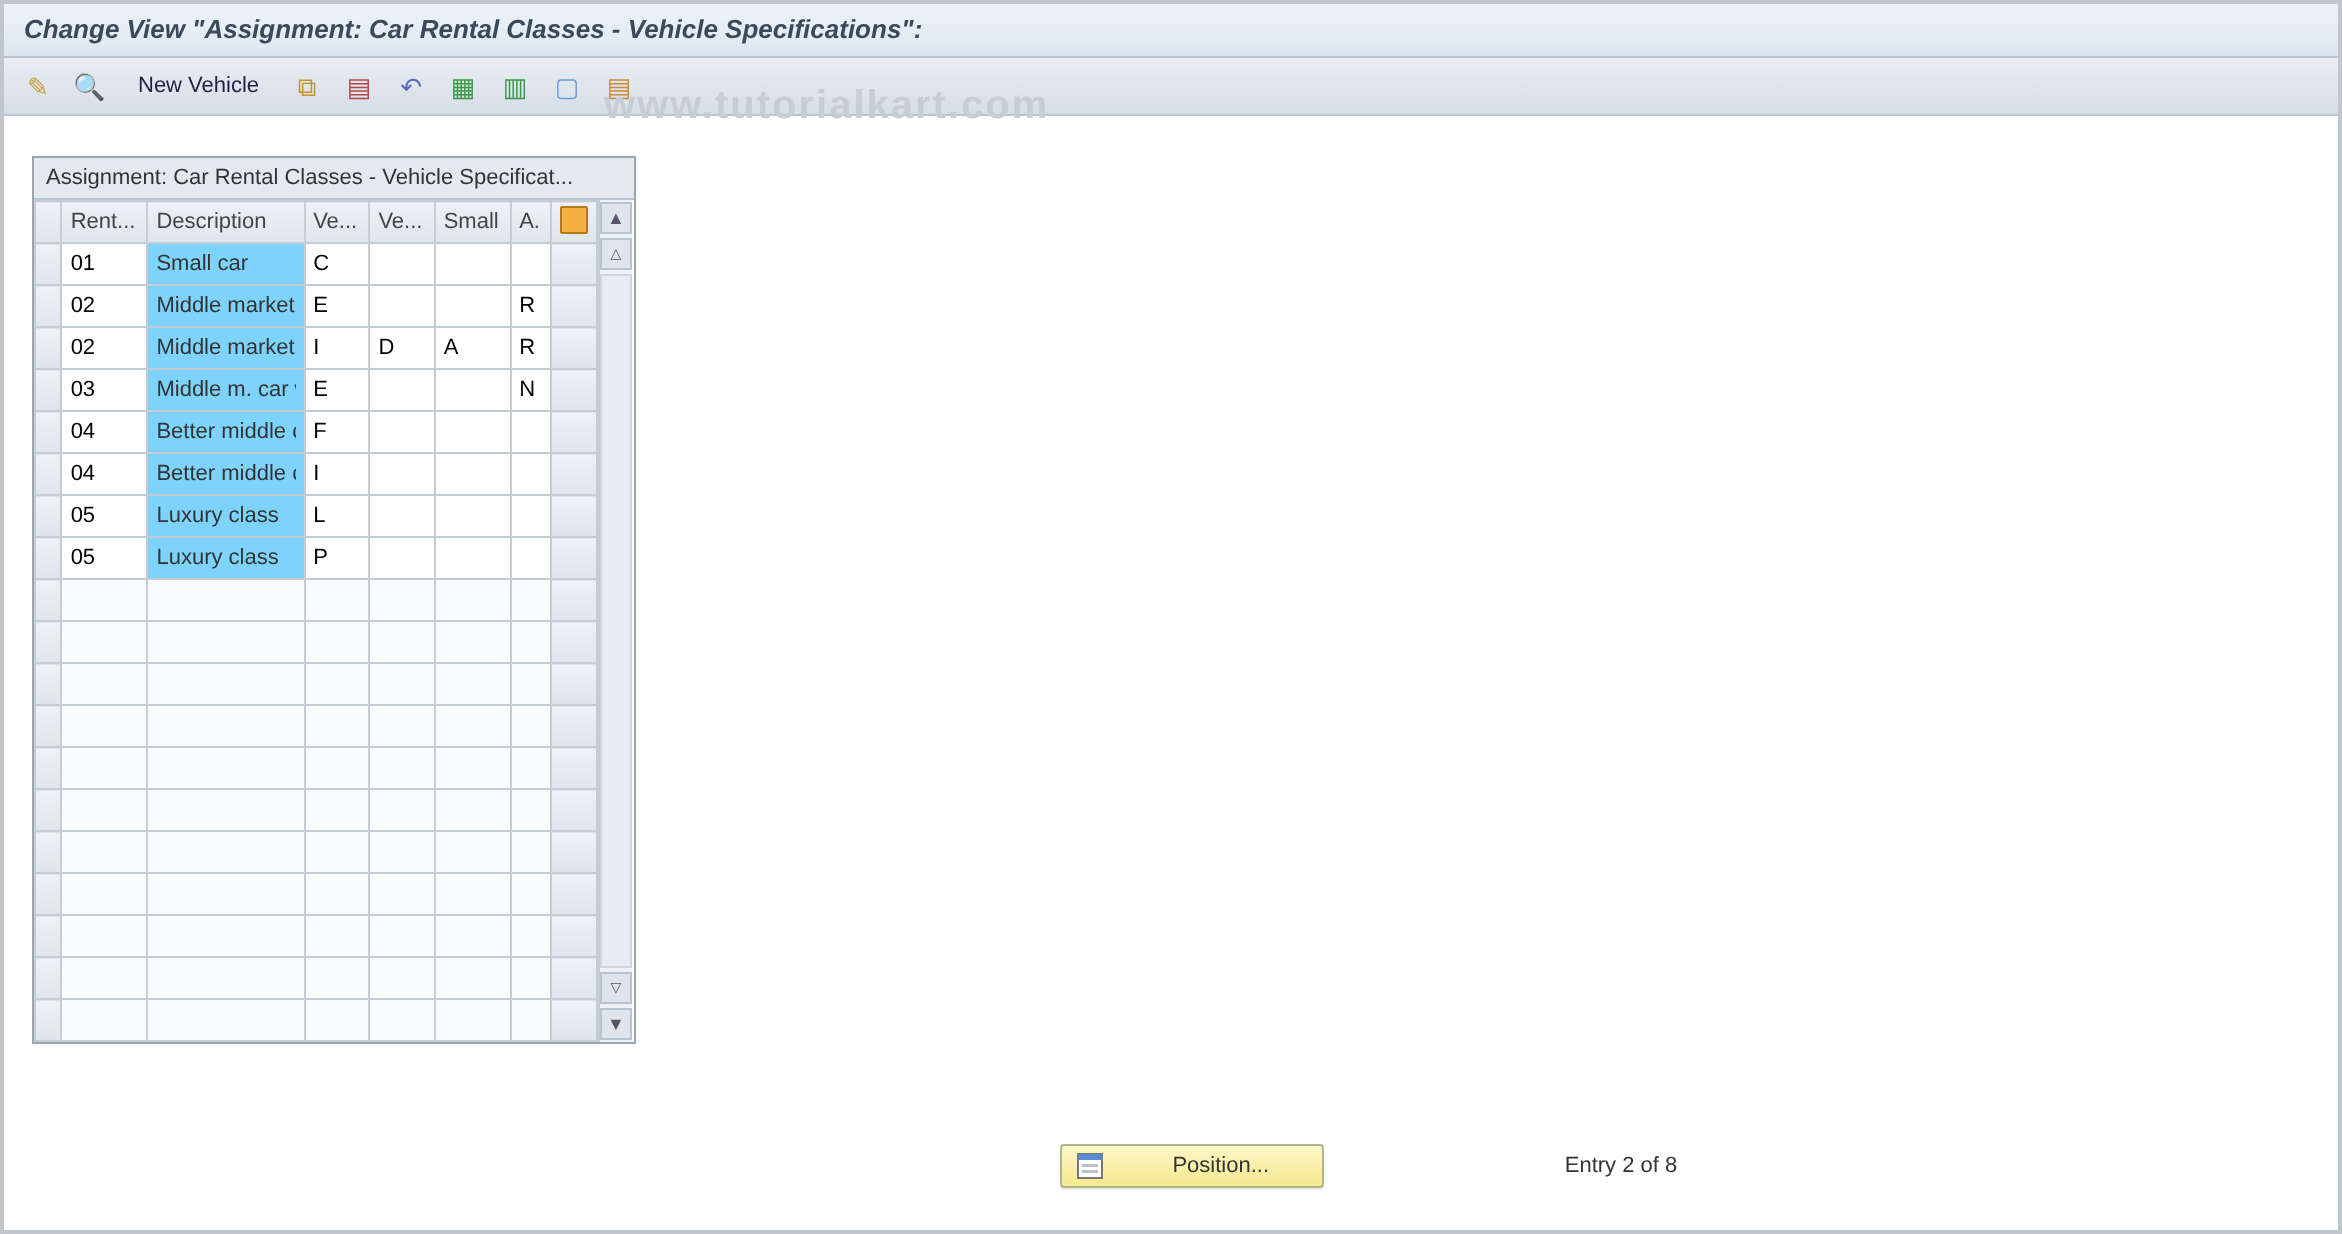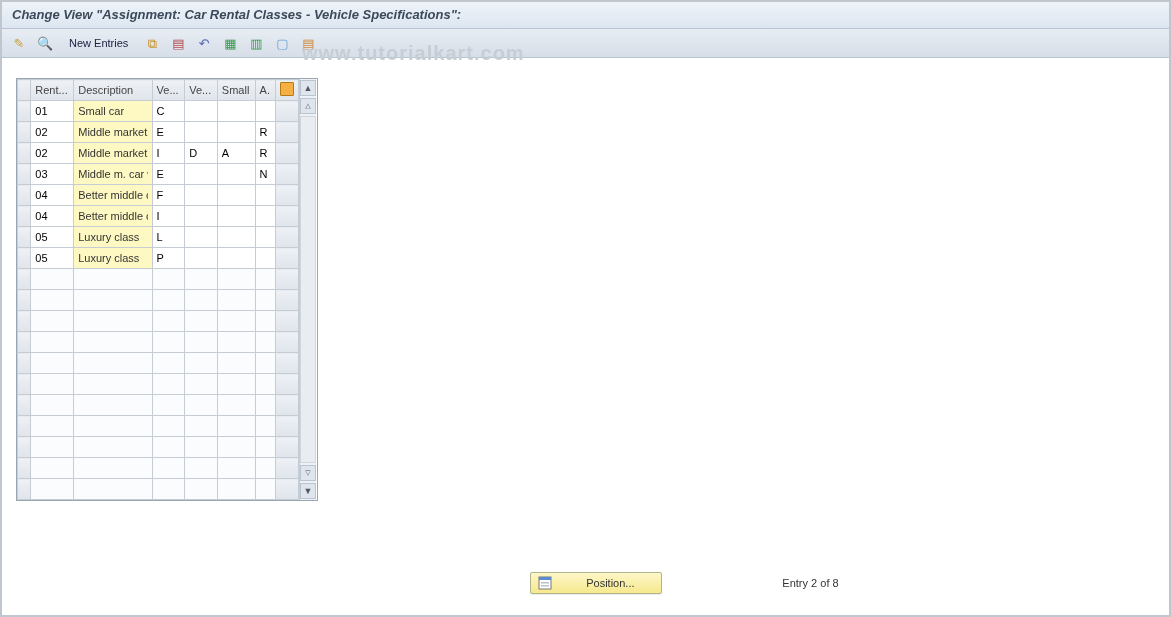--- a/index.html
+++ b/index.html
@@ -16,21 +16,21 @@
   .grid-wrap{border:1px solid #9aa6b2;background:#fff;width:300px;}
   .grid-title{padding:4px 6px;background:#e4e9ef;color:#333;border-bottom:1px solid #b8c4d2;white-space:nowrap;overflow:hidden;text-overflow:ellipsis;}
   .grid-body{display:flex;}
   .grid-table{border-collapse:collapse;width:282px;}
   .grid-table th,.grid-table td{border:1px solid #c5ccd4;height:20px;font-size:11px;white-space:nowrap;overflow:hidden;}
   .grid-table th{background:linear-gradient(#eef1f5,#dfe5ec);color:#444;font-weight:normal;padding:0 4px;text-align:left;cursor:pointer;position:relative;}
   .grid-table th::after{content:'';position:absolute;right:0;top:0;bottom:0;width:3px;cursor:col-resize;}
   .sel-col{width:16px;background:linear-gradient(#eef1f5,#dfe5ec)!important;cursor:pointer;}
   .grid-table td{padding:0;}
   .cell-input{width:100%;height:100%;border:none;padding:1px 4px;font:inherit;box-sizing:border-box;background:#fff;}
-  .cell-input.ro{background:#fef9c3;color:#333;}
+  .cell-input.ro{background:#7dd3fc;color:#333;}
   .conf-th{width:14px;text-align:center;}
   .conf-ic{display:inline-block;width:12px;height:12px;background:#f6b042;border:1px solid #b37a1a;border-radius:1px;}
   .vscroll{width:16px;border-left:1px solid #c5ccd4;background:#eef1f5;display:flex;flex-direction:column;align-items:center;}
   .vsbtn{width:14px;height:14px;background:#dfe5ec;margin:1px;border:1px solid #b8c4d2;cursor:pointer;font-size:9px;display:flex;align-items:center;justify-content:center;color:#556;}
   .vstrack{flex:1;margin:1px 0;width:14px;background:#e9edf2;border:1px solid #d0d6dd;position:relative;}
   .footer{position:absolute;left:14px;bottom:20px;height:24px;width:100%;display:flex;align-items:center;justify-content:center;}
   .pos-btn{margin-left:170px;width:130px;height:20px;border:1px solid #b0b68a;background:linear-gradient(#fdf6c8,#f6e98e);
            border-radius:2px;display:flex;align-items:center;cursor:pointer;box-shadow:0 1px 0 rgba(0,0,0,.08);}
   .pos-ic{width:16px;height:16px;margin:0 6px;display:flex;align-items:center;justify-content:center;}
   .pos-lbl{flex:1;text-align:center;color:#333;}
@@ -54,21 +54,21 @@
 
   <div class="title-bar">Change View "Assignment: Car Rental Classes - Vehicle Specifications":</div>
 
   <div class="tool-bar">
     <span class="tbtn" title="">
       <span class="ic ic-pencil">✎</span>
     </span>
     <span class="tbtn">
       <span class="ic ic-glass">🔍</span>
     </span>
-    <span class="new-entries">New Entries</span>
+    <span class="new-entries">New Vehicle</span>
     <span class="tbtn">
       <span class="ic ic-copy">⧉</span>
     </span>
     <span class="tbtn">
       <span class="ic ic-save">▤</span>
     </span>
     <span class="tbtn">
       <span class="ic ic-undo">↶</span>
     </span>
     <span class="tbtn">
@@ -82,20 +82,21 @@
     </span>
     <span class="tbtn">
       <span class="ic ic-boxes">▤</span>
     </span>
   </div>
 
   <div class="watermark">www.tutorialkart.com</div>
 
   <div class="content">
     <div class="grid-wrap">
+      <div class="grid-title">Assignment: Car Rental Classes - Vehicle Specificat...</div>
       <div class="grid-body">
         <table class="grid-table">
           <thead>
             <tr>
               <th class="sel-col"></th>
               <th class="col-rent">Rent...</th>
               <th class="col-desc">Description</th>
               <th class="col-v1">Ve...</th>
               <th class="col-v2">Ve...</th>
               <th class="col-gear">Small</th>

